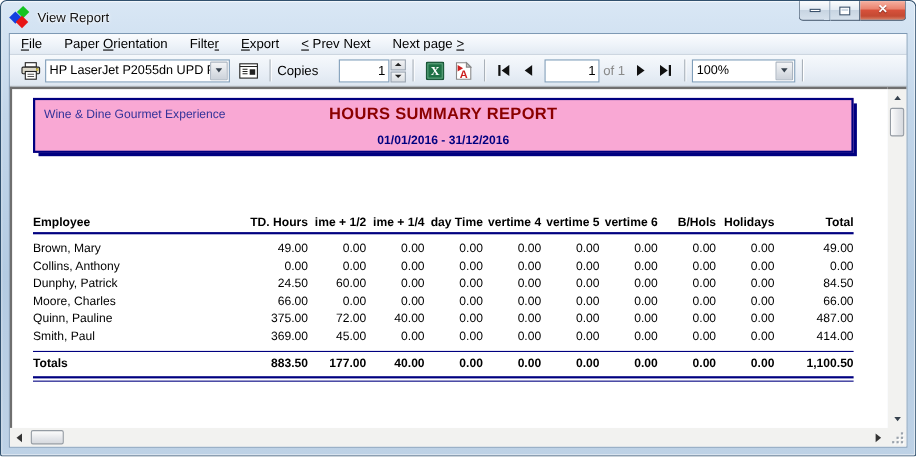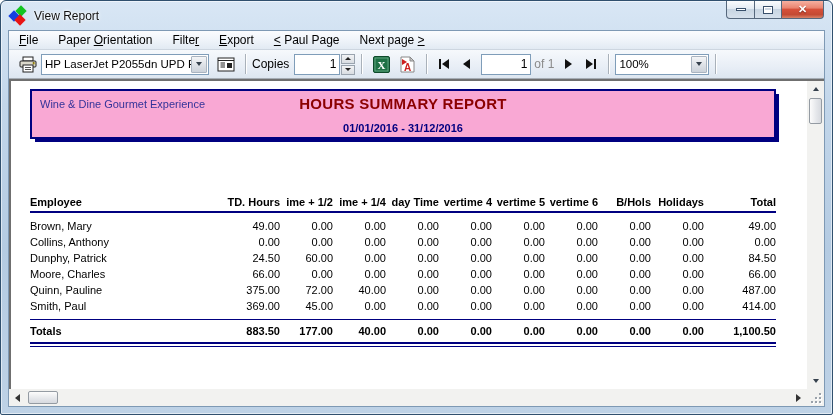--- a/index.html
+++ b/index.html
@@ -122,21 +122,21 @@
     </div>
   </div>
 
   <div class="client">
 
     <div class="menubar" id="menu-bar">
         <span class="menu-item"><span></span><u>F</u><span>ile</span></span>
         <span class="menu-item"><span>Paper </span><u>O</u><span>rientation</span></span>
         <span class="menu-item"><span>Filte</span><u>r</u><span></span></span>
         <span class="menu-item"><span></span><u>E</u><span>xport</span></span>
-        <span class="menu-item"><span></span><u>&lt;</u><span> Paul Page</span></span>
+        <span class="menu-item"><span></span><u>&lt;</u><span> Prev Next</span></span>
         <span class="menu-item"><span>Next page </span><u>&gt;</u><span></span></span>
       </div>
 
     <div class="toolbar">
       <div class="tb-btn">
         <svg width="20" height="17" viewBox="0 0 20 17">
           <rect x="5" y="1" width="10" height="4" fill="#fff" stroke="#222"></rect>
           <rect x="2" y="5" width="16" height="6" rx="1" fill="#dcd9cc" stroke="#222"></rect>
           <rect x="15" y="6.5" width="1.6" height="1.6" fill="#f4e04d" stroke="#7a6a00" stroke-width="0.4"></rect>
           <rect x="5" y="9" width="10" height="7" fill="#fff" stroke="#222"></rect>
@@ -154,21 +154,21 @@
         <svg width="18" height="15" viewBox="0 0 18 15">
           <rect x="1" y="1" width="16" height="13" fill="#fff" stroke="#222"></rect>
           <line x1="1" y1="3.5" x2="17" y2="3.5" stroke="#222"></line>
           <line x1="3.5" y1="6" x2="8" y2="6" stroke="#222"></line>
           <line x1="3.5" y1="8" x2="8" y2="8" stroke="#222"></line>
           <line x1="3.5" y1="10" x2="8" y2="10" stroke="#222"></line>
           <rect x="10" y="6" width="5" height="5" fill="#222"></rect>
         </svg>
       </div>
       <span class="tb-sep"></span>
-      <span style="margin-right:5px;">Copies</span>
+      <span style="margin-right:19px;">Copies</span>
       <div class="edit" style="width:46px;">1</div>
       <div class="spin">
         <span class="spin-btn">
             <span class="tri-up"></span>
           </span>
         <span class="spin-btn">
             <span class="tri-down"></span>
           </span>
       </div>
       <span class="tb-sep"></span>

